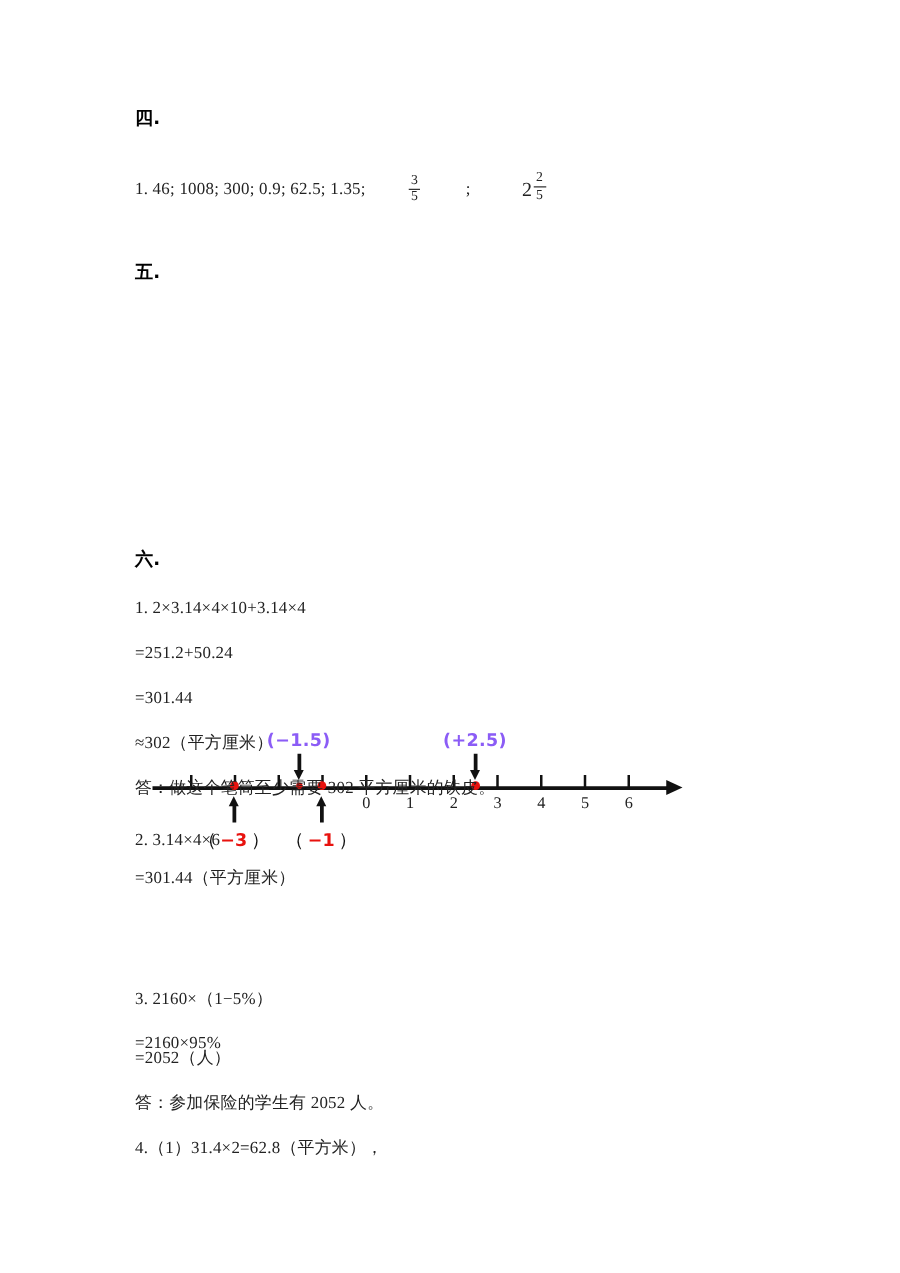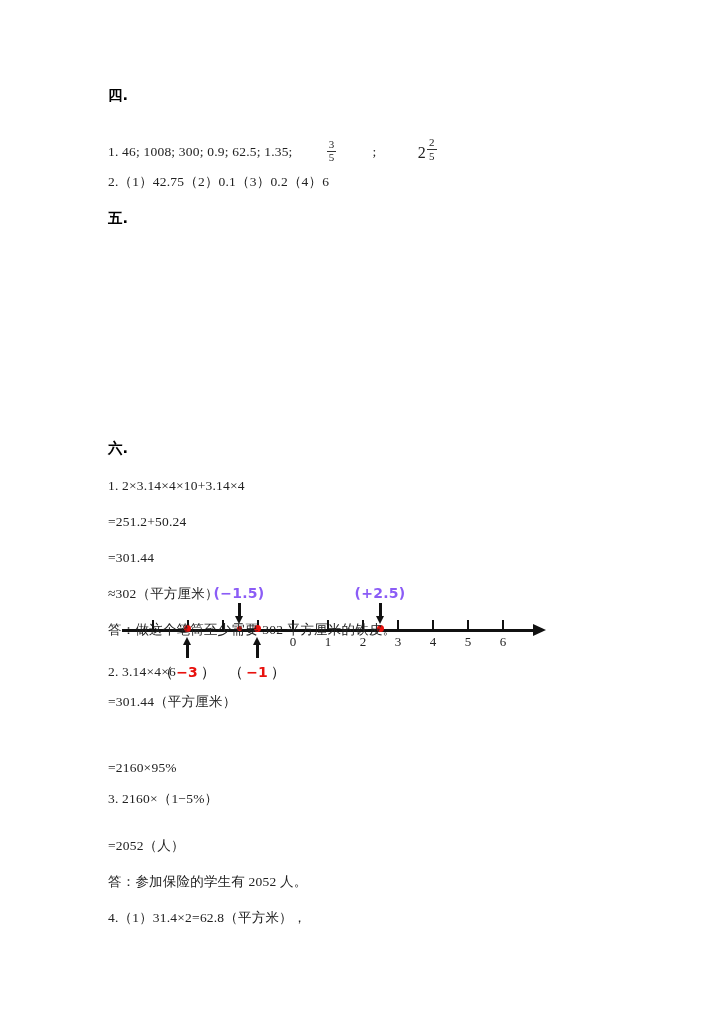--- a/index.html
+++ b/index.html
@@ -217,21 +217,20 @@
       <span class="den">5</span>
     </span>
     <span style="display:inline-block;width:28px"></span>
     <span>;</span>
     <span style="display:inline-block;width:34px"></span>
     <span class="mixed">
       <span class="mixed-whole">2</span><span class="frac"><span class="num">2</span><span class="den">5</span></span>
     </span>
   </div>
 
-  <div class="line" style="top:175px">2.（1）42.75（2）0.1（3）0.2（4）6</div>
 
   <div class="section-head" style="top:211px">五.</div>
 
 
   <div class="numberline">
 
     <div class="axis"></div>
     <div class="axis-arrow"></div>
 
     <div class="tick" style="left:152px"></div>
@@ -291,18 +290,18 @@
   <div class="section-head" style="top:441px">六.</div>
 
   <div class="line" style="top:479px">1. 2×3.14×4×10+3.14×4</div>
   <div class="line" style="top:515px">=251.2+50.24</div>
   <div class="line" style="top:551px">=301.44</div>
   <div class="line" style="top:587px">≈302（平方厘米）</div>
   <div class="line" style="top:623px">答：做这个笔筒至少需要 302 平方厘米的铁皮。</div>
   <div class="line" style="top:665px">2. 3.14×4×6</div>
   <div class="line" style="top:695px">=301.44（平方厘米）</div>
   <div class="line" style="top:792px">3. 2160×（1−5%）</div>
-  <div class="line" style="top:761px">=2160×95%</div>
+  <div class="line" style="top:827px">=2160×95%</div>
   <div class="line" style="top:839px">=2052（人）</div>
   <div class="line" style="top:875px">答：参加保险的学生有 2052 人。</div>
   <div class="line" style="top:911px">4.（1）31.4×2=62.8（平方米），</div>
 
 </div>
 
 </body></html>

